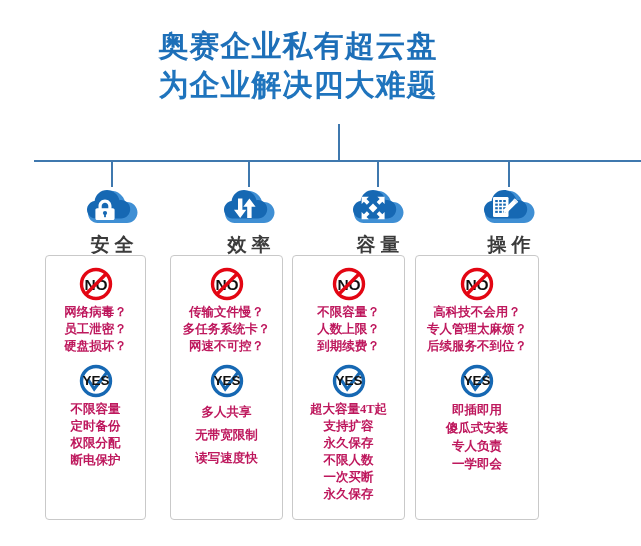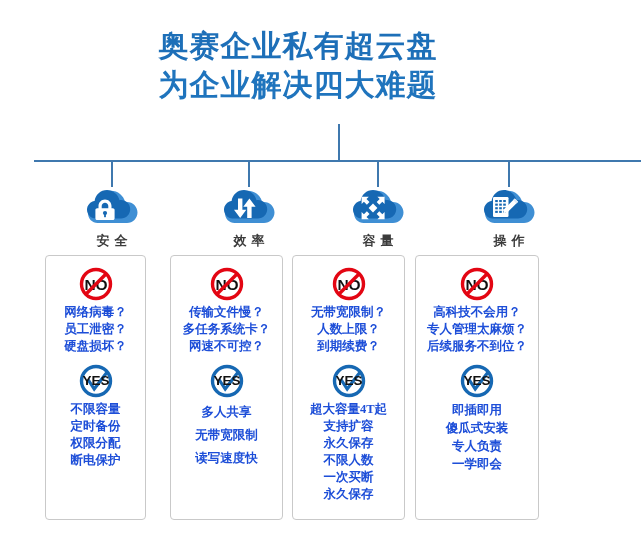--- a/index.html
+++ b/index.html
@@ -39,21 +39,21 @@
     position: absolute; top: 161px;
     width: 2px; height: 26px; background: #3f78ae;
   }
 
   
   .col-head { position: absolute; top: 185px; width: 120px; text-align: center; }
   .cloud-icon { position: relative; width: 62px; height: 44px; margin: 0 auto; }
   .cloud-icon svg { display: block; }
   .col-label {
     margin-top: 3px;
-    font-size: 13px; font-weight: bold; color: #3b3b3b;
+    font-size: 19px; font-weight: bold; color: #3b3b3b;
     letter-spacing: 5px; text-indent: 5px;
     font-family: "Liberation Serif", "DejaVu Serif", serif;
   }
 
   
   .card {
     position: absolute;
     background: #fff;
     border: 1px solid #c9c9c9;
     border-radius: 4px;
@@ -62,21 +62,21 @@
     padding-top: 11px;
   }
 
   
   .badge { width: 34px; height: 34px; margin: 0 auto; position: relative; }
   .badge svg { display: block; }
 
   .item-list { margin-top: 3px; }
   .item {
     font-size: 12.5px;
-    color: #1d4ed8;
+    color: #be185d;
     font-family: "Liberation Serif", "DejaVu Serif", serif;
     white-space: nowrap;
     font-weight: bold;
   }
   .no-list .item { line-height: 17px; }
   .yes-list .item { line-height: 17px; }
   .sp-wide .item { line-height: 23px; }
   .sp-mid .item  { line-height: 18px; }
 
   .badge-yes-wrap { margin-top: 9px; }
@@ -222,21 +222,21 @@
 
   <div class="card" style="left:292px; width:113px; height:265px;">
     <div class="badge">
       <svg width="34" height="34" viewBox="0 0 34 34">
         <circle cx="17" cy="17" r="14.5" fill="none" stroke="#e30613" stroke-width="3.4"></circle>
         <text x="17" y="22.6" text-anchor="middle" font-family="Liberation Sans, sans-serif" font-size="15.5" font-weight="bold" fill="#111">NO</text>
         <line x1="6.8" y1="27.2" x2="27.2" y2="6.8" stroke="#e30613" stroke-width="3.4"></line>
       </svg>
     </div>
     <div class="item-list no-list">
-      <div class="item">无带宽限制？</div>
+      <div class="item">不限容量？</div>
       <div class="item">人数上限？</div>
       <div class="item">到期续费？</div>
     </div>
     <div class="badge badge-yes-wrap">
       <svg width="34" height="34" viewBox="0 0 34 34">
         <circle cx="17" cy="17" r="14.5" fill="none" stroke="#1668b3" stroke-width="3.4"></circle>
         <path d="M9 15.5l6.2 9.5L28 8.2" fill="none" stroke="#1668b3" stroke-width="3.2"></path>
         <text x="17" y="21.4" text-anchor="middle" font-family="Liberation Sans, sans-serif" font-size="13.5" font-weight="bold" fill="#111">YES</text>
       </svg>
     </div>

